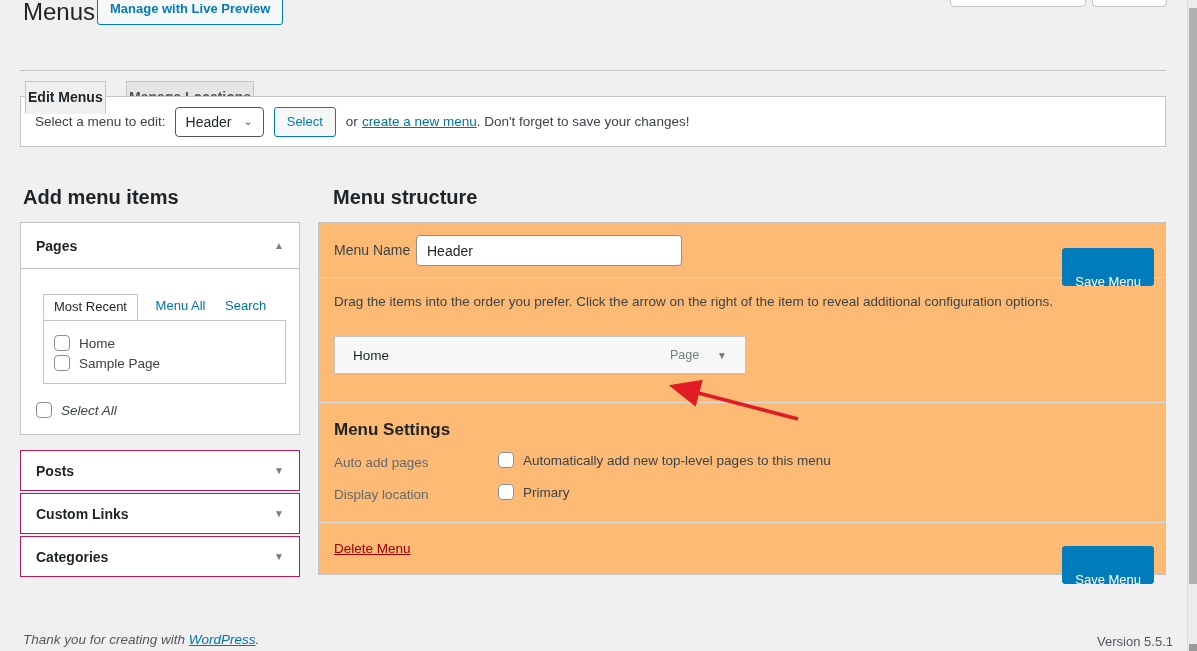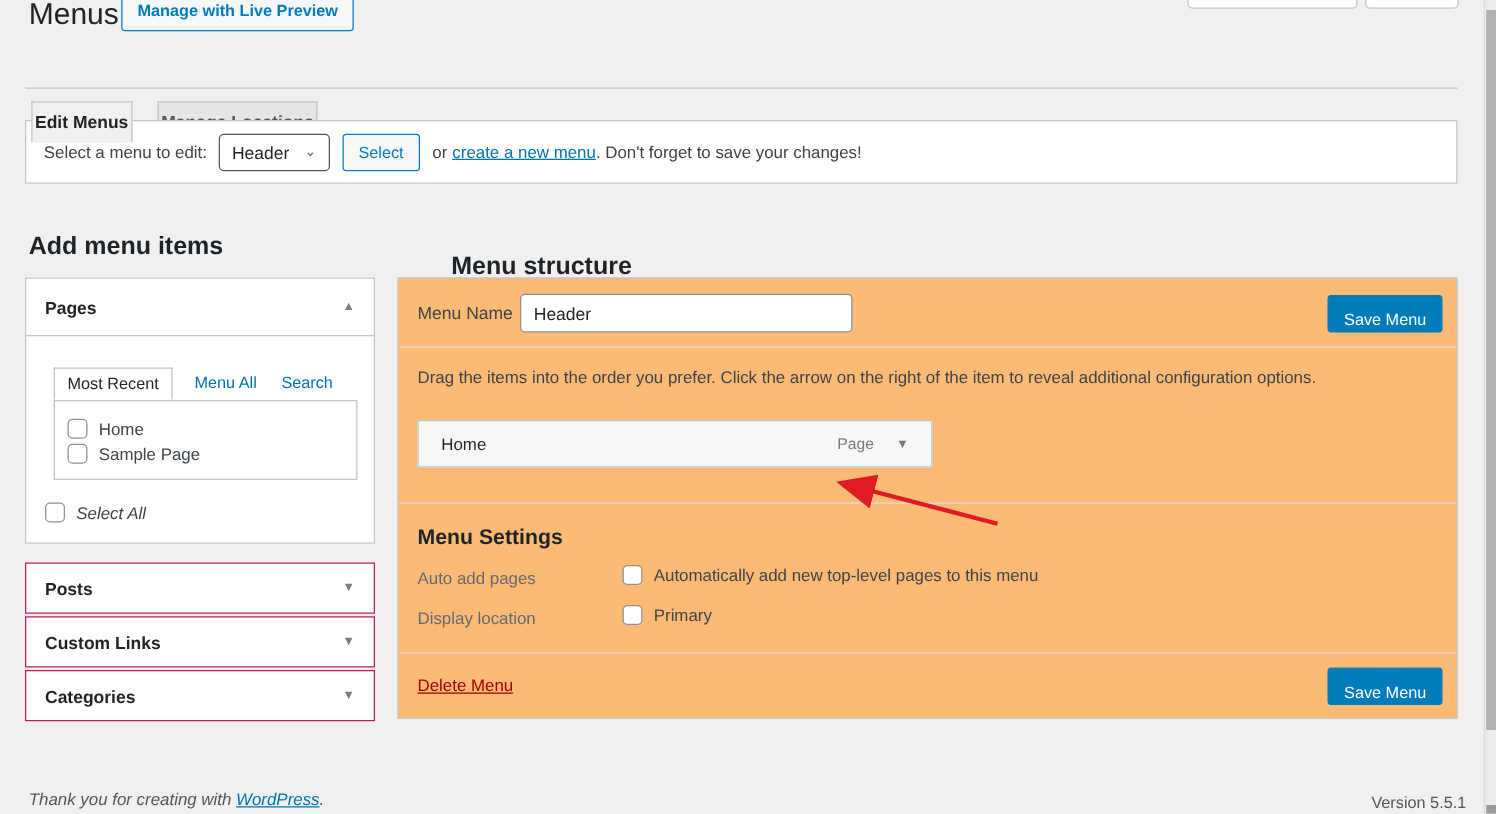--- a/index.html
+++ b/index.html
@@ -47,21 +47,21 @@
     margin-left:10px; height:30px; padding:0 12px; line-height:28px;
     background:#f6f7f7; border:1px solid #007cba; border-radius:3px;
     color:#007cba; font-size:13px; cursor:pointer; display:inline-block;
   }
   .or-text { margin-left:10px; }
   a.link { color:#0073aa; text-decoration:underline; cursor:pointer; }
 
   
   .col-heading { font-size:20px; font-weight:600; color:#1d2327; }
   .h-left { left:23px; top:186px;text-align:center; }
-  .h-right { left:333px; top:202px;margin-left:28px; }
+  .h-right { left:333px; top:186px; }
 
   
   .pages-box { left:20px; top:222px; width:280px; background:#fff; border:1px solid #c3c4c7; }
   .acc-header {
     height:45px; display:flex; align-items:center; justify-content:space-between;
     padding:0 15px; font-size:14px; font-weight:600; color:#1d2327; cursor:pointer;
   }
   .acc-arrow { color:#787c82; font-size:10px; }
   .pages-body { border-top:1px solid #c3c4c7; padding:24px 13px 14px 22px; }
   .inner-tabs { position:relative; z-index:2; height:27px; font-size:13px; }
@@ -94,22 +94,22 @@
   
   .menu-panel { left:318px; top:222px; width:848px; height:353px; background:#fdba74; border:1px solid #c3c4c7; }
   .name-row { position:absolute; left:0; top:0; width:100%; height:55px; border-bottom:1px solid #dcdcde; }
   .name-label { position:absolute; left:15px; top:19px; font-size:14px; color:#3c434a; }
   .name-input {
     position:absolute; left:97px; top:12px; width:266px; height:31px;
     border:1px solid #8c8f94; border-radius:4px; padding:0 10px; font-size:14px; color:#1d2327;
     font-family:inherit; background:#fff;
   }
   .btn-primary {
-    height:30px; padding:4px 12px; line-height:30px; background:#007cba; border:1px solid #007cba;
-    border-radius:3px; color:#fff; font-size:13px; cursor:pointer; display:inline-block; text-align:center;
+    height:30px; padding:18px 12px; line-height:30px; background:#007cba; border:1px solid #007cba;
+    border-radius:3px; color:#fff; font-size:13px; cursor:pointer; display:inline-block; text-align:center;margin-top:12px;
   }
   .save-top { position:absolute; right:11px; top:13px; }
   .drag-desc { position:absolute; left:15px; top:71px; font-size:13.5px; color:#3c434a; }
   .menu-item-bar {
     position:absolute; left:15px; top:113px; width:412px; height:38px;
     background:#f6f7f7; border:1px solid #c3c4c7; box-shadow:0 1px 1px rgba(0,0,0,0.04);
     display:flex; align-items:center; padding:0 18px; font-size:13.5px; color:#1d2327; cursor:move;
   }
   .menu-item-type { margin-left:auto; color:#787c82; font-size:12.5px; }
   .menu-item-arrow { margin-left:18px; color:#787c82; font-size:10px; cursor:pointer; }

